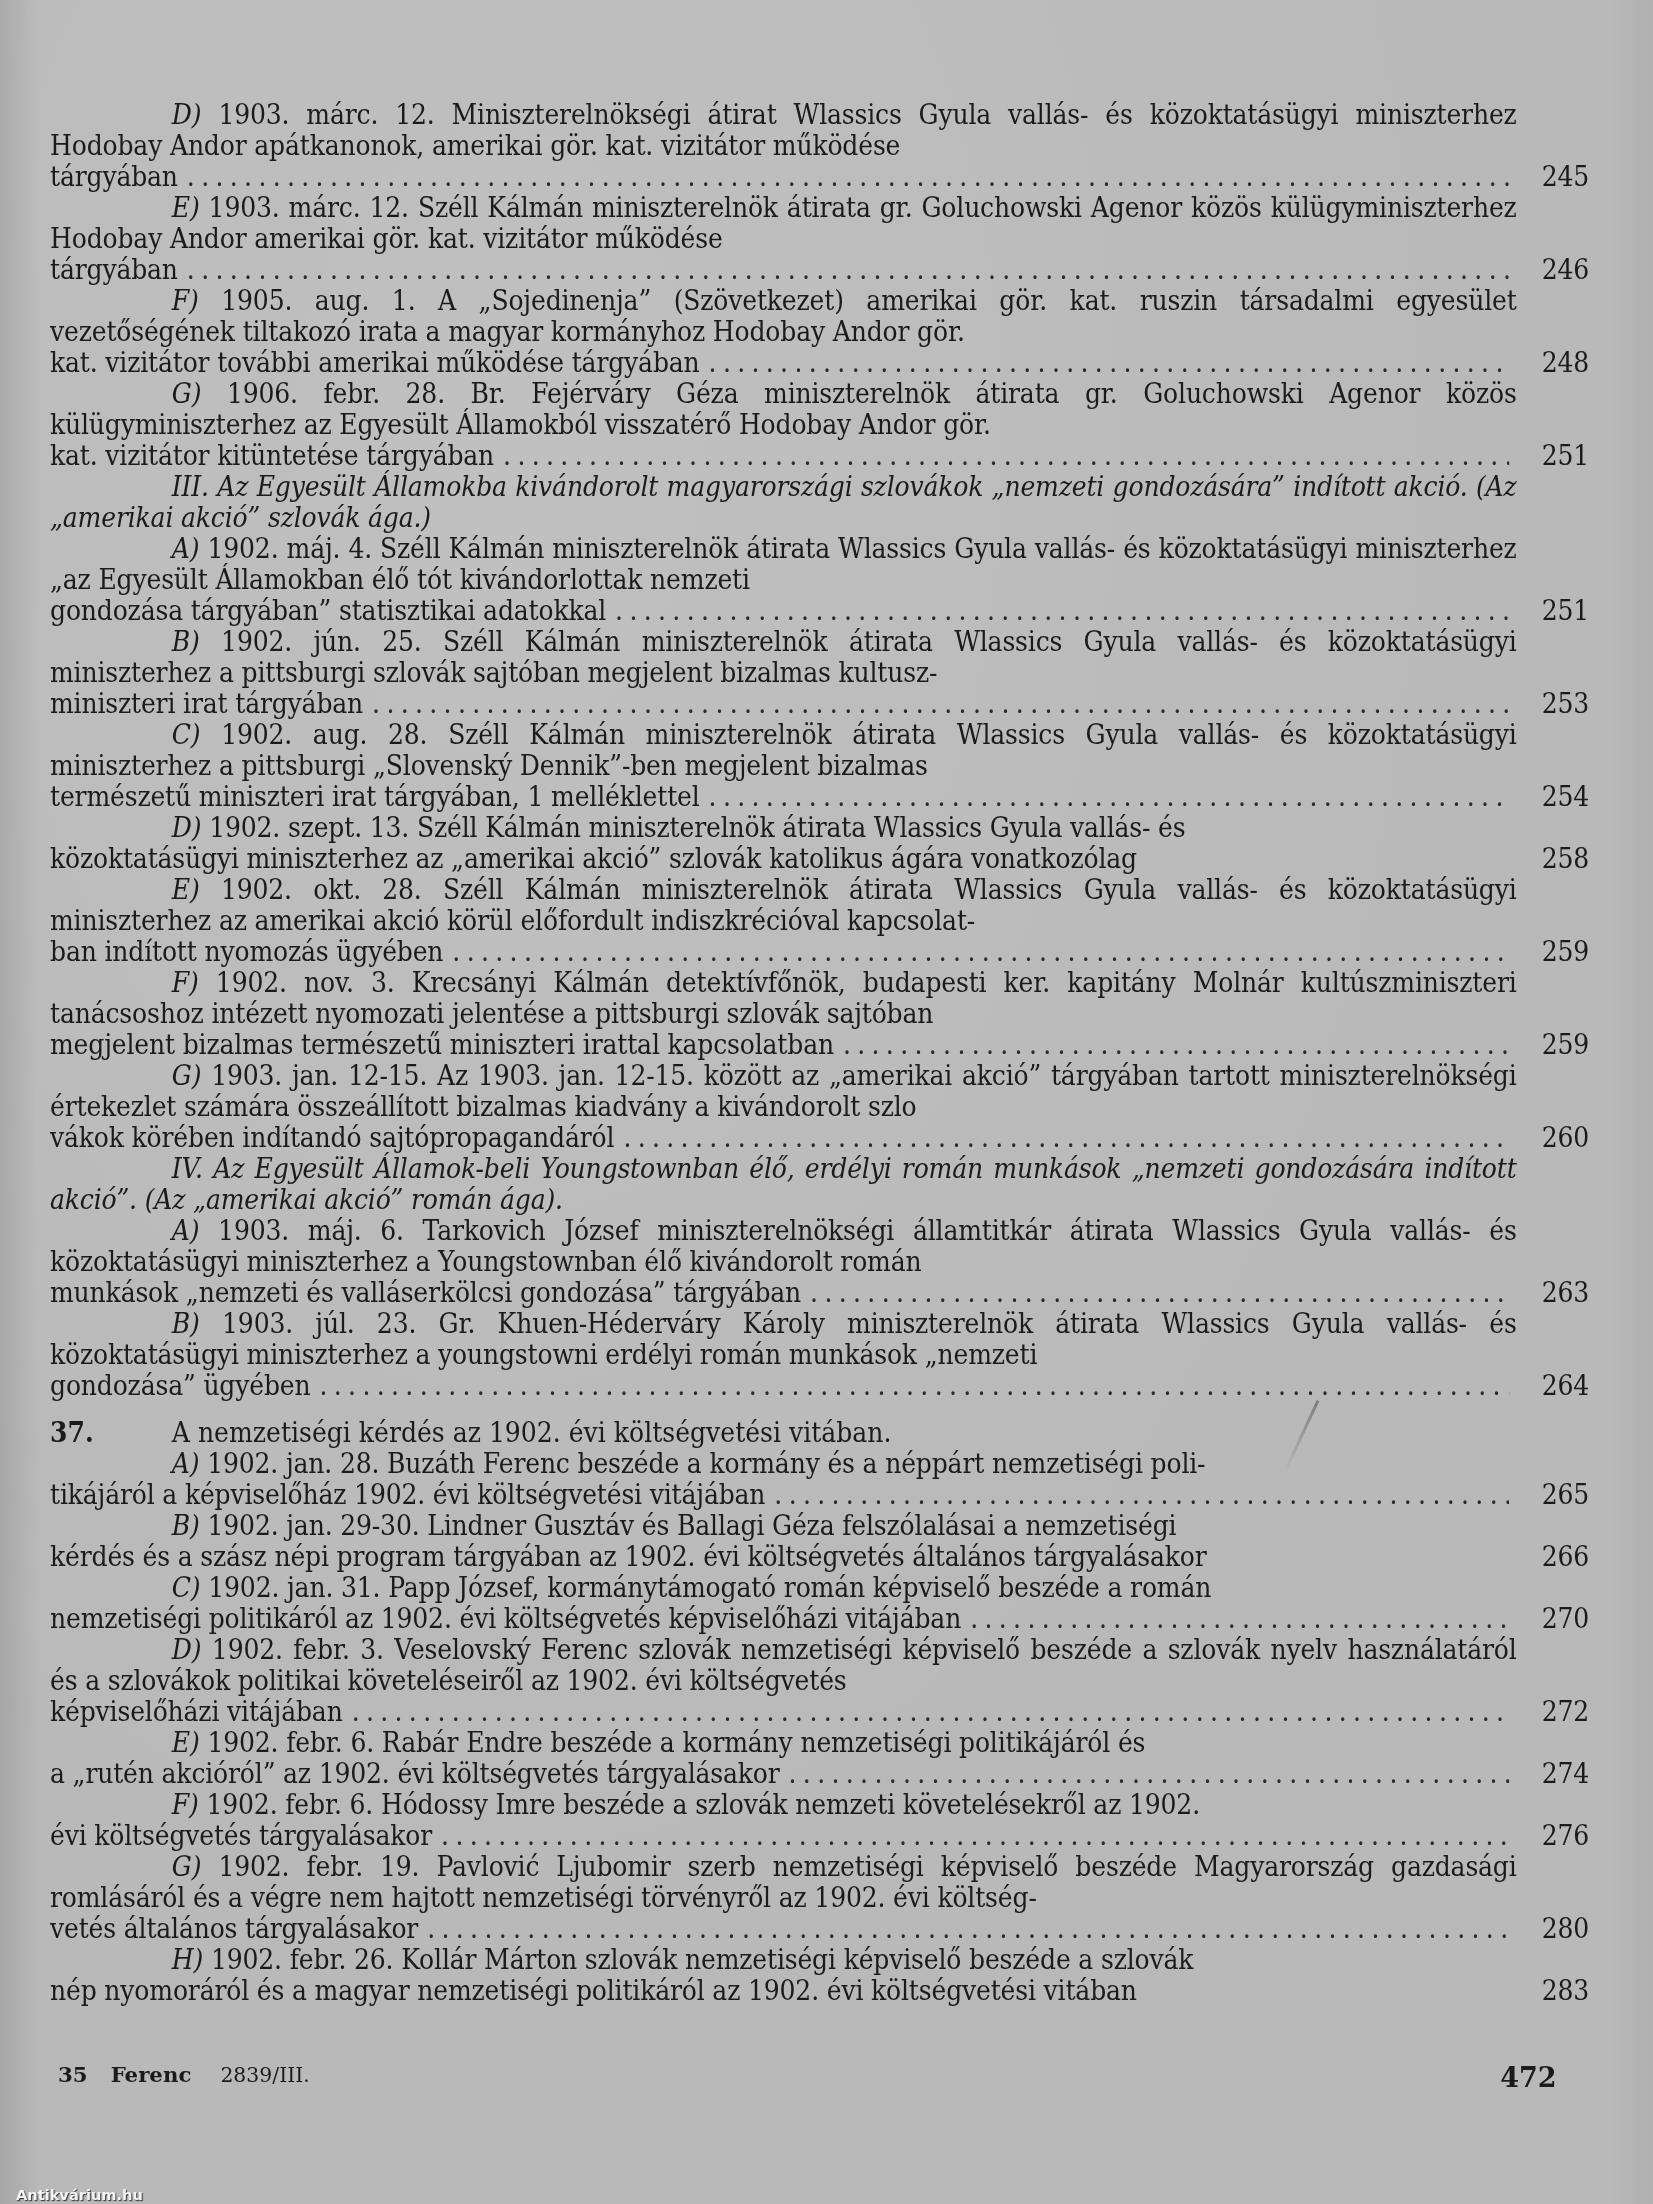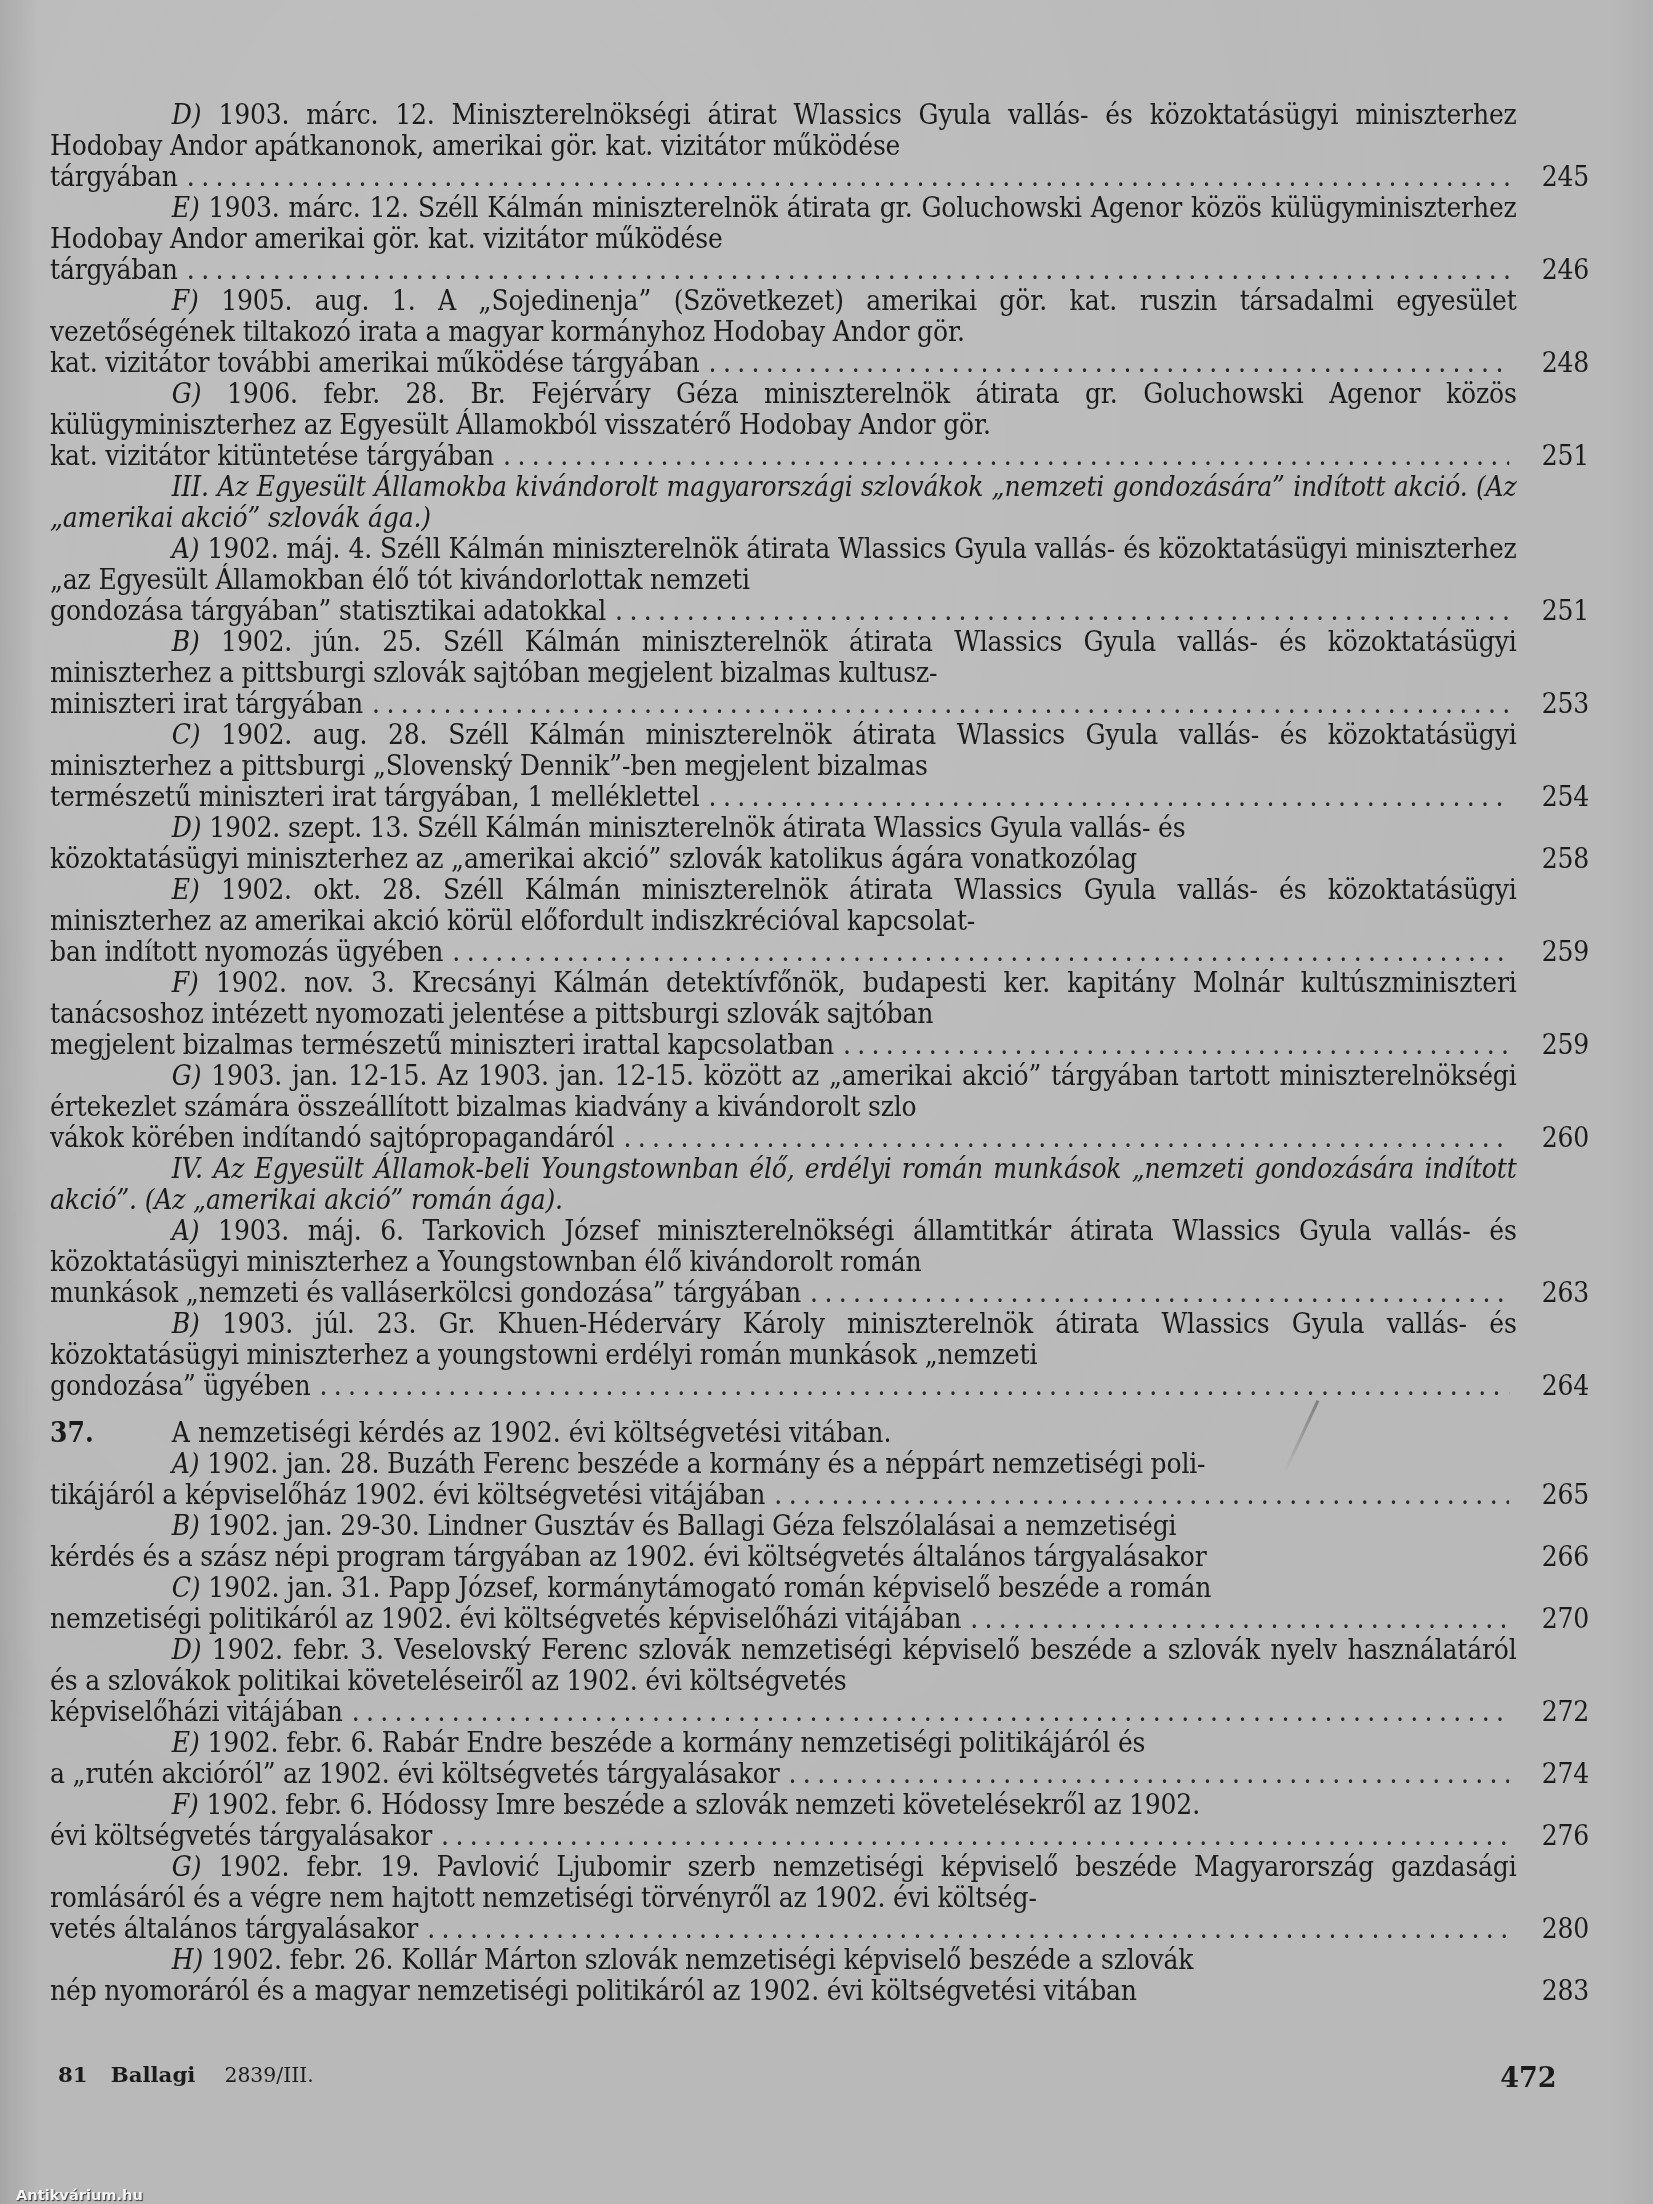--- a/index.html
+++ b/index.html
@@ -182,20 +182,20 @@
           <span class="txt">nép nyomoráról és a magyar nemzetiségi politikáról az 1902. évi költségvetési vitában</span>
           <span class="dots"></span>
           <span class="pg">283</span>
         </div></div>
     </div>
 </div>
 
 <div class="scratch"></div>
 
 <div class="footer">
-  <span class="sig">81</span>
-  <span class="iratok">Ballagi</span>
+  <span class="sig">35</span>
+  <span class="iratok">Ferenc</span>
   <span class="code">2839/III.</span>
   <span class="folio">472</span>
 </div>
 
 <div class="watermark">Antikvárium.hu</div>
 
 
 </body></html>

